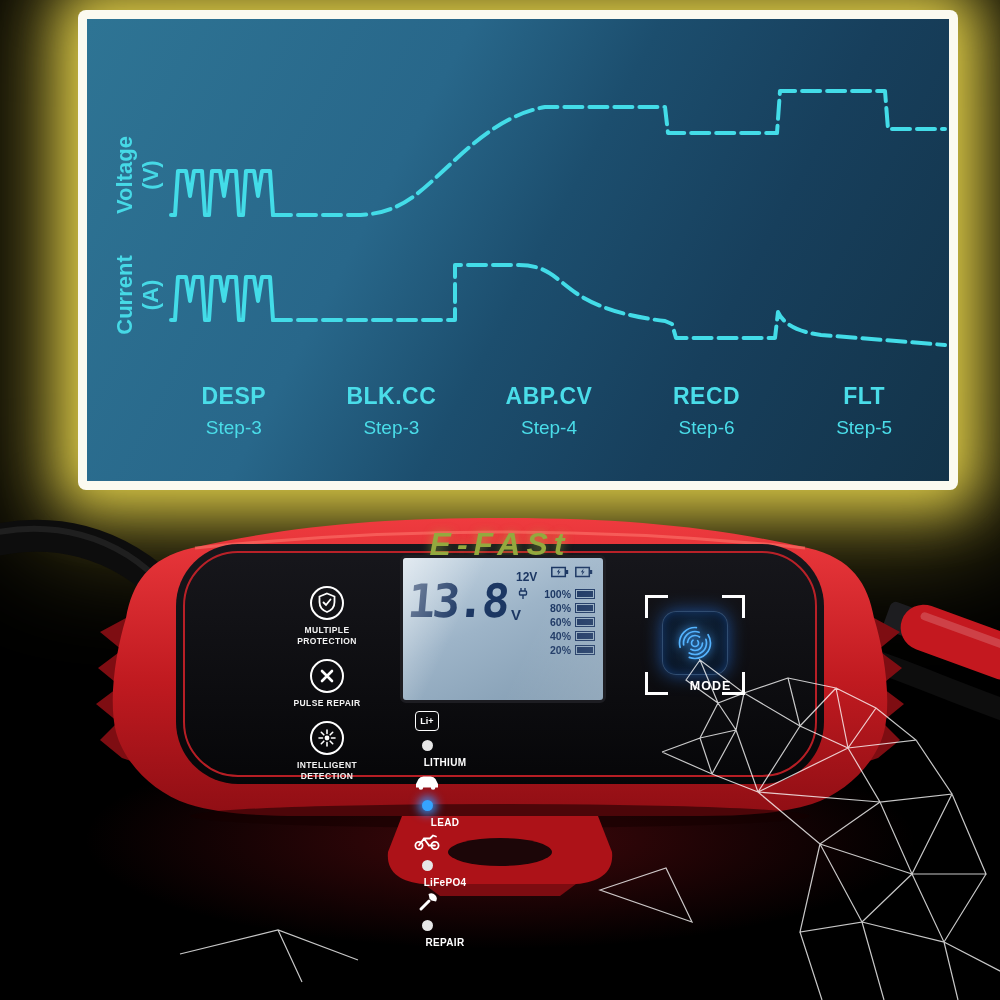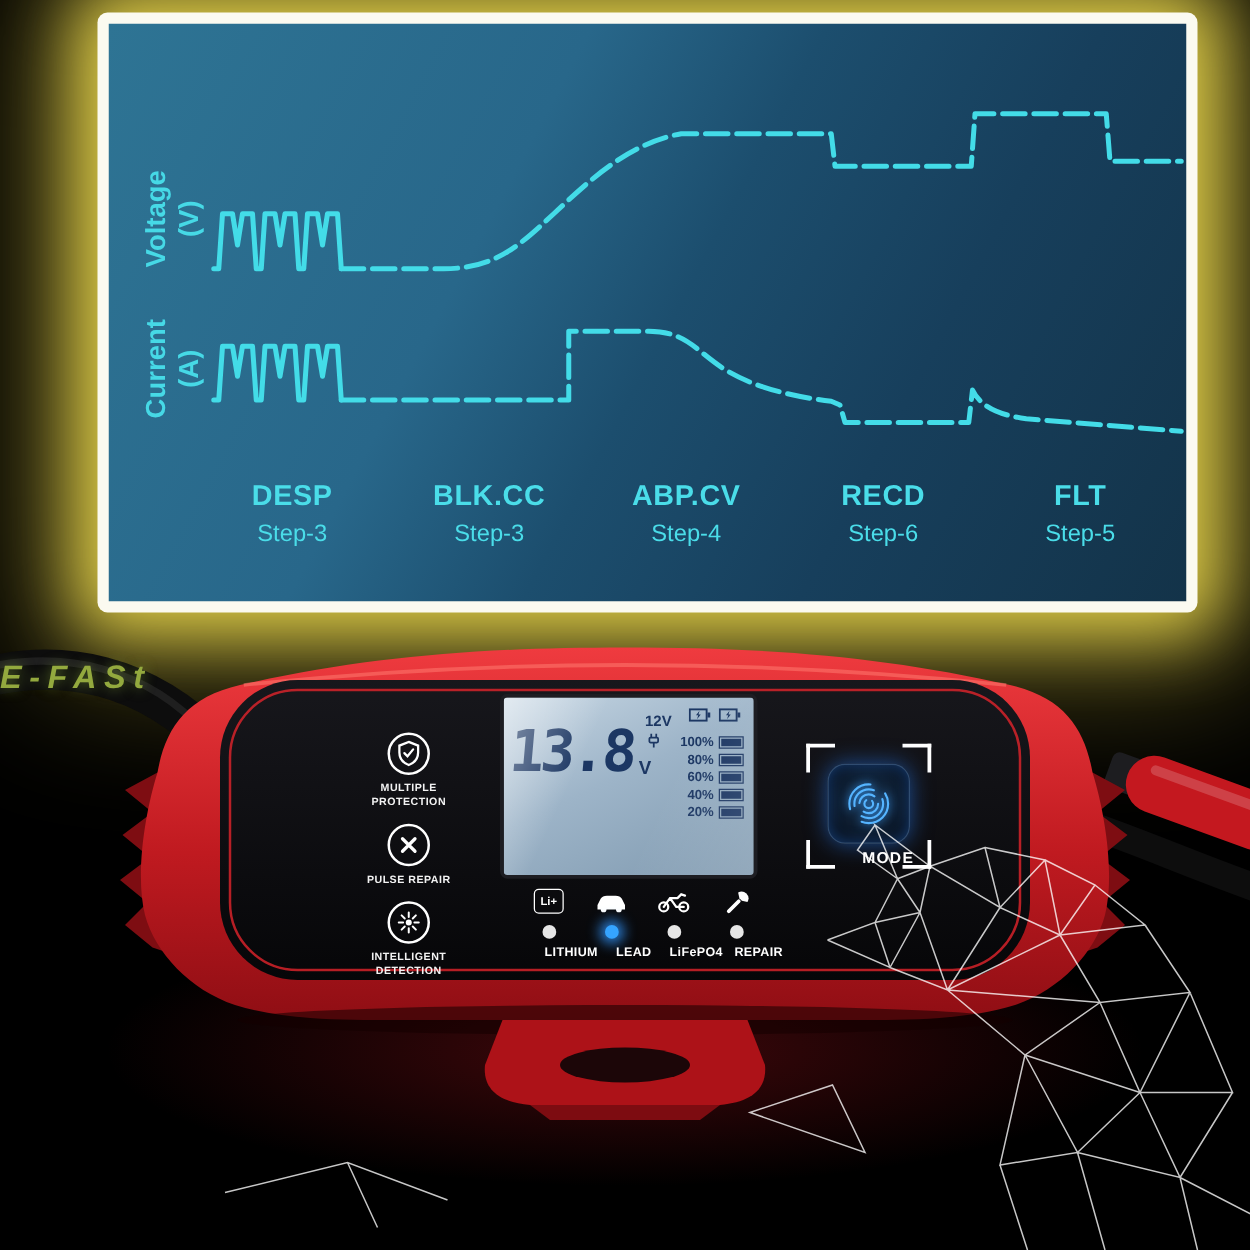--- a/index.html
+++ b/index.html
@@ -18,22 +18,22 @@
   .axis-current{left:-22px;top:248px;}
   .curves{position:absolute;left:0;top:0;}
   .steps{position:absolute;left:68px;right:6px;top:326px;display:flex;margin-top:38px;}
   .step{flex:1;text-align:center;color:#4adde9;}
   .step-name{font-size:23px;font-weight:600;letter-spacing:.5px;}
   .step-num{font-size:19px;margin-top:7px;}
 
   
   .charger{position:absolute;left:0;top:500px;width:1000px;height:500px;}
   .charger svg.body-svg{position:absolute;left:0;top:0;}
-  .brand{position:absolute;left:0;right:0;top:26px;z-index:3;
-    font-size:26px;font-weight:700;font-style:italic;letter-spacing:6px;color:#93a93e;
+  .brand{position:absolute;left:0;right:0;top:26px;text-align:center;z-index:3;
+    font-size:32px;font-weight:700;font-style:italic;letter-spacing:6px;color:#93a93e;
     text-shadow:0 0 10px rgba(160,200,70,.55);}
   .features{position:absolute;left:246px;top:86px;width:162px;z-index:3;
     display:grid;grid-template-columns:1fr;column-gap:6px;row-gap:12px;}
   .feature{display:flex;flex-direction:column;align-items:center;}
   .f-icon{width:34px;height:34px;border:2px solid #fff;border-radius:50%;
     display:flex;align-items:center;justify-content:center;box-sizing:border-box;}
   .f-label{margin-top:5px;width:74px;text-align:center;color:#f2f2f2;
     font-size:8.5px;font-weight:600;letter-spacing:.4px;line-height:1.3;}
 
   .lcd{position:absolute;left:400px;top:55px;width:206px;height:148px;z-index:3;
@@ -48,21 +48,21 @@
   .lcd-type{position:absolute;left:113px;top:12px;font-size:12px;font-weight:700;color:#1c3763;}
   .lcd-plug{position:absolute;left:114px;top:28px;}
   .lcd-batts{position:absolute;right:10px;top:8px;display:flex;gap:6px;}
   .lcd-pcts{position:absolute;right:8px;top:30px;display:flex;flex-direction:column;gap:2px;}
   .pct-row{display:flex;align-items:center;justify-content:flex-end;gap:4px;}
   .pct-txt{font-size:10.5px;font-weight:700;color:#1c3763;}
   .pct-bar{width:20px;height:10px;border:1.5px solid #1c3763;box-sizing:border-box;position:relative;}
   .pct-bar i{position:absolute;inset:1px;background:#1c3763;}
 
   .modes{position:absolute;left:402px;top:208px;width:212px;z-index:3;
-    display:flex;justify-content:flex-end;}
+    display:flex;justify-content:space-between;flex-direction:column;}
   .mode{width:50px;display:flex;flex-direction:column;align-items:center;}
   .m-icon{height:26px;display:flex;align-items:center;justify-content:center;}
   .li-box{width:24px;height:20px;border:1.8px solid #fff;border-radius:4px;box-sizing:border-box;
     display:flex;align-items:center;justify-content:center;font-size:9px;font-weight:700;color:#fff;}
   .led{width:11px;height:11px;border-radius:50%;background:#e6e6e6;margin-top:6px;}
   .led.active{background:#35a4ff;box-shadow:0 0 10px 4px rgba(50,150,255,.85);}
   .m-label{margin-top:6px;font-size:10px;font-weight:700;color:#fff;letter-spacing:.3px;padding-left:36px;}
 
   .mode-btn{position:absolute;left:645px;top:95px;width:100px;height:100px;z-index:3;cursor:pointer;}
   .br{position:absolute;width:20px;height:20px;border:0 solid #fff;}

